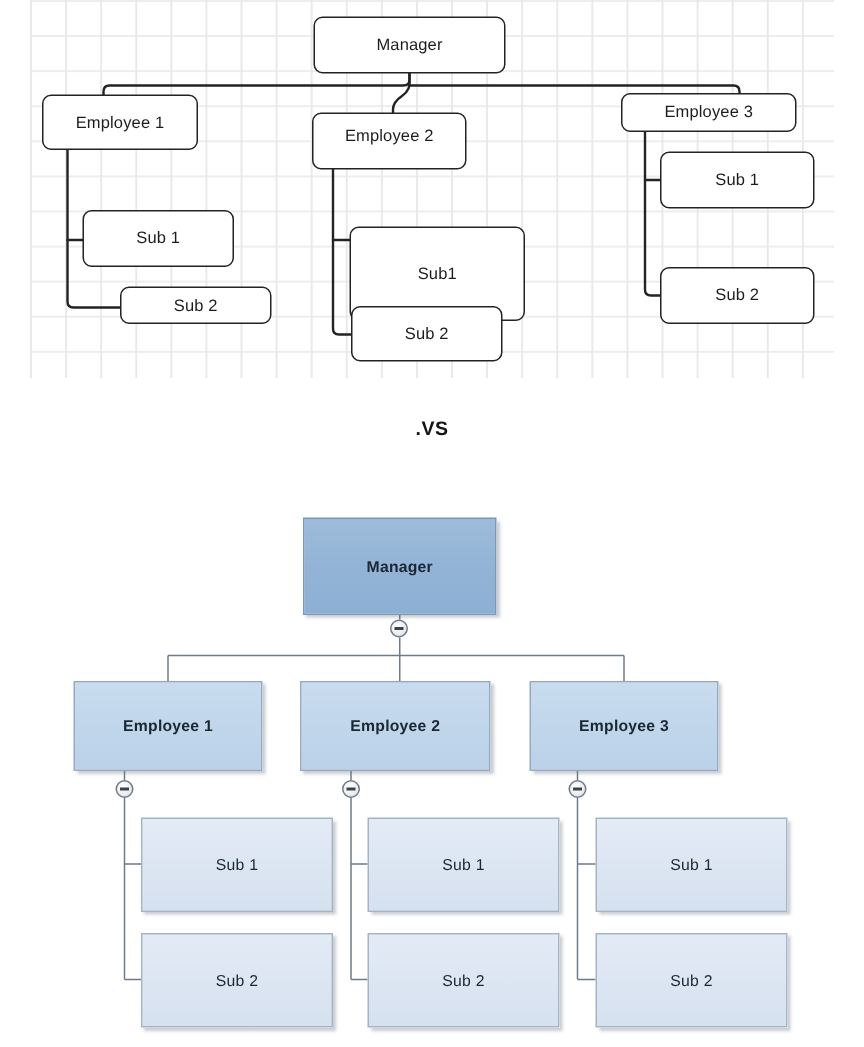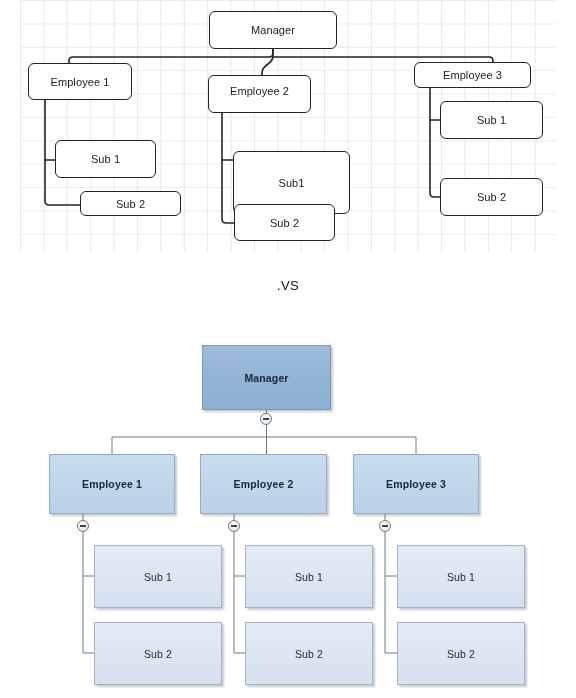--- a/index.html
+++ b/index.html
@@ -64,21 +64,21 @@
   }
 
   
   #vs-label {
     position: absolute;
     left: 0;
     top: 278px;
     width: 576px;
     text-align: center;
     font-size: 13px;
-    font-weight: normal;
+    font-weight: bold;
     color: #141414;
     letter-spacing: .3px;
   }
 
   
   #bottom-diagram {
     position: absolute;
     left: 0;
     top: 330px;
     width: 576px;

